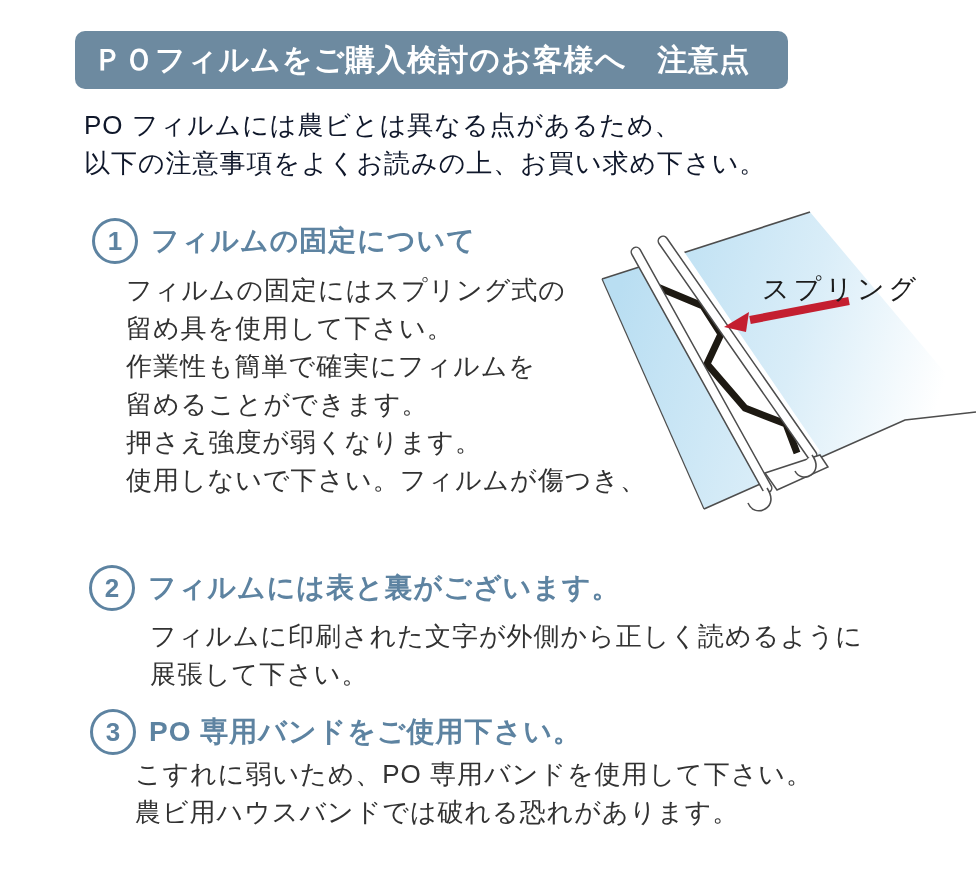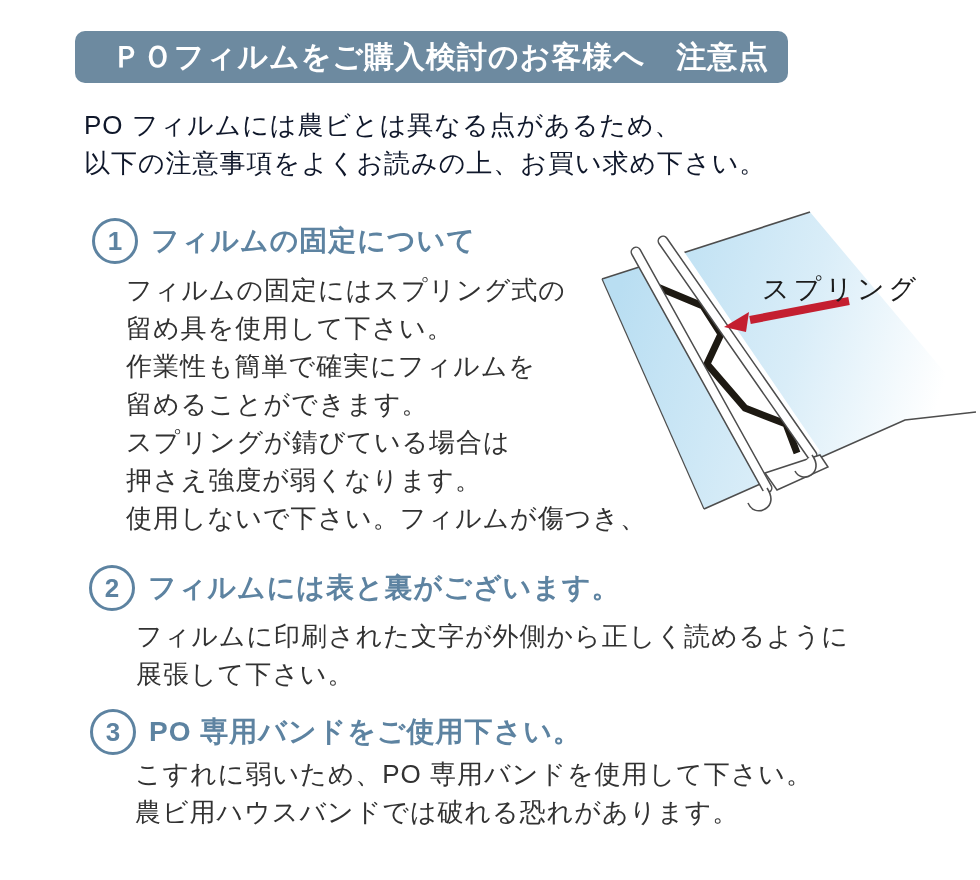--- a/index.html
+++ b/index.html
@@ -1,23 +1,23 @@
 <!DOCTYPE html>
 <html lang="ja"><head>
 <meta charset="utf-8">
 <style>
   html,body{margin:0;padding:0;background:#fff;}
   .page{
     position:relative;width:980px;height:880px;background:#ffffff;overflow:hidden;
     font-family:"Liberation Sans","DejaVu Sans",sans-serif;
   }
   .header-bar{
-    position:absolute;left:75px;top:31px;width:713px;height:52px;
+    position:absolute;left:75px;top:31px;width:713px;height:58px;
     background:#6d8aa0;border-radius:10px;box-sizing:border-box;
-    display:flex;align-items:center;padding-left:18px;justify-content:center;
+    display:flex;align-items:center;padding-left:18px;
   }
   .header-bar .title{
     color:#ffffff;font-size:30px;font-weight:bold;letter-spacing:1px;white-space:nowrap;
   }
   .intro{
     position:absolute;left:84px;top:106px;color:#0f172a;font-size:26px;
     line-height:38px;letter-spacing:1px;white-space:nowrap;
   }
   .section-head{
     position:absolute;display:flex;align-items:center;gap:13px;color:#5d83a1;
@@ -30,21 +30,21 @@
   .head-text{
     font-size:28px;font-weight:bold;letter-spacing:1px;white-space:nowrap;
   }
   .body-text{
     position:absolute;color:#323232;font-size:26px;line-height:38px;
     letter-spacing:1px;white-space:nowrap;
   }
   .s1-head{left:92px;top:218px;}
   .s1-body{left:126px;top:271px;}
   .s2-head{left:89px;top:565px;}
-  .s2-body{left:136px;top:617px;}
+  .s2-body{left:150px;top:617px;}
   .s3-head{left:90px;top:709px;}
   .s3-body{left:135px;top:755px;}
   .illo{position:absolute;left:580px;top:185px;width:400px;height:360px;}
   .illo text{font-family:"Liberation Sans","DejaVu Sans",sans-serif;}
 </style>
 </head>
 <body>
 
 <div class="page">
 
@@ -59,21 +59,20 @@
 
   <div class="section-head s1-head">
     <span class="num-badge">1</span>
     <span class="head-text">フィルムの固定について</span>
   </div>
   <div class="body-text s1-body">
     <div>フィルムの固定にはスプリング式の</div>
     <div>留め具を使用して下さい。</div>
     <div>作業性も簡単で確実にフィルムを</div>
     <div>留めることができます。</div>
-    <div>スプリングが錆びている場合は</div>
     <div>押さえ強度が弱くなります。</div>
     <div>使用しないで下さい。フィルムが傷つき、</div>
   </div>
 
   <svg class="illo" viewBox="580 185 400 360" aria-hidden="true">
     <defs>
       <linearGradient id="filmGrad" gradientUnits="userSpaceOnUse" x1="618" y1="295" x2="942" y2="390">
         <stop offset="0" stop-color="#b9def2"></stop>
         <stop offset="0.55" stop-color="#d9edf8"></stop>
         <stop offset="1" stop-color="#ffffff"></stop>

